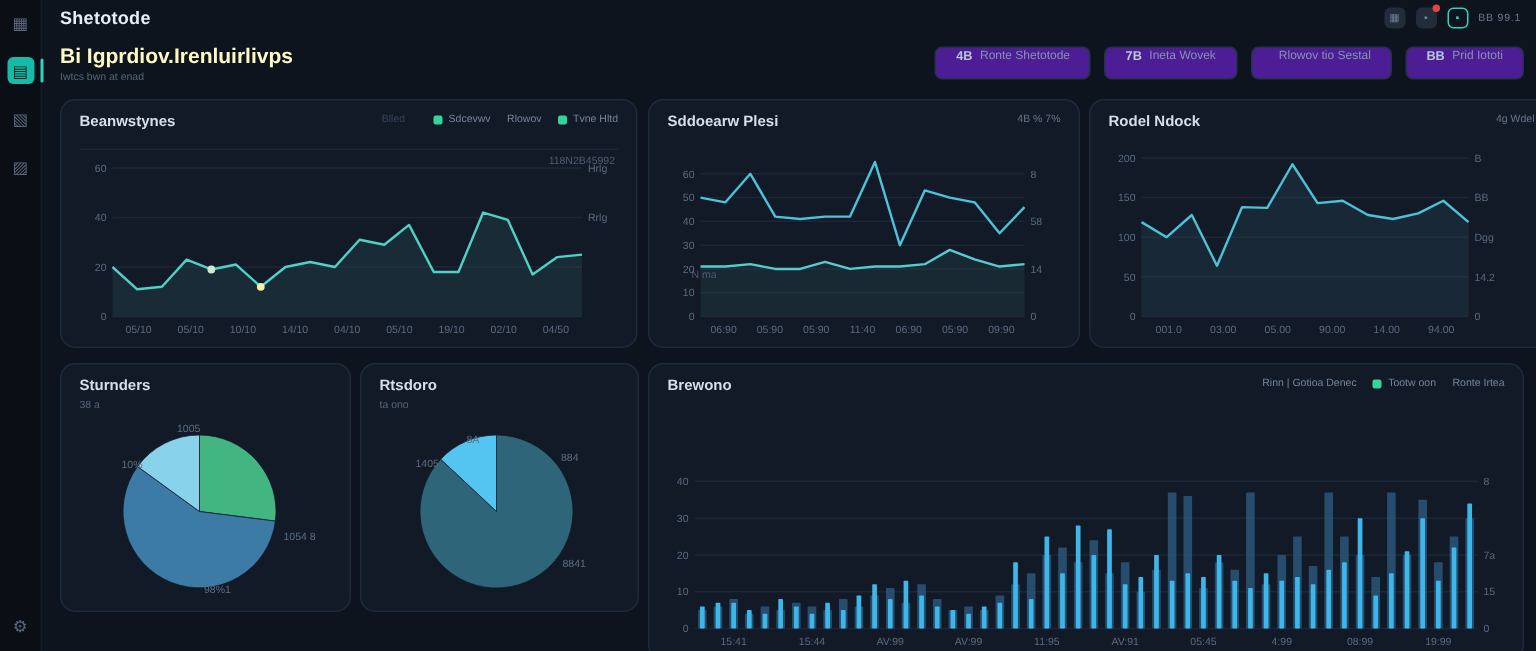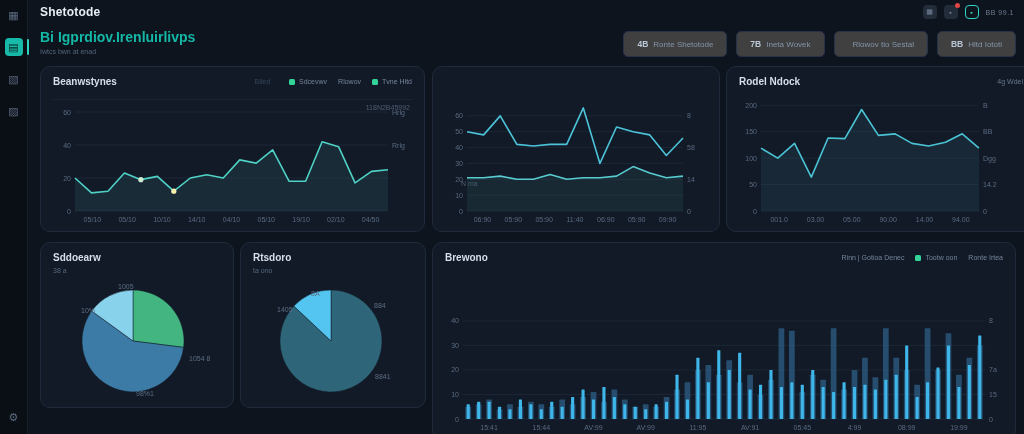--- a/index.html
+++ b/index.html
@@ -43,35 +43,35 @@
     font-size:7px; color:#73839a; position:relative; cursor:pointer;
   }
   .tb-icon.avatar { background:transparent; border:1.5px solid #2dd4bf; color:#2dd4bf; }
   .tb-icon .badge {
     position:absolute; top:-2px; right:-2px; width:5px; height:5px;
     border-radius:50%; background:#e04545;
   }
   .clock { font-size:7px; color:#6b7a8e; letter-spacing:.5px; }
   
   .page-head { position:absolute; left:40px; top:29px; }
-  .page-title { font-size:14px; font-weight:bold; color:#14b8a6; }
+  .page-title { font-size:14px; font-weight:bold; color:#fef9c3; }
   .page-sub { font-size:7px; color:#55647a; margin-top:3px; }
   .btn-row { position:absolute; right:8px; top:31px; display:flex; gap:9px; }
   .stat-btn {
-    height:22px; padding:12px 13px; display:flex; align-items:center; gap:5px;
-    background:#404040; border:1px solid #26324a; border-radius:5px;
+    height:22px; padding:0 13px; display:flex; align-items:flex-start; gap:5px;
+    background:#4c1d95; border:1px solid #26324a; border-radius:5px;
     font-size:8px; color:#8494aa; cursor:pointer; white-space:nowrap;
   }
   .stat-btn .pfx { font-weight:bold; color:#b9c6d6; font-size:8.5px; }
   
   .card {
     position:absolute; background:#121a27; border:1px solid #1f2b3c;
     border-radius:10px; padding:9px 12px;
   }
-  .card-head { display:flex; align-items:center; }
+  .card-head { display:flex; align-items:flex-start; }
   .card-title { font-size:10px; font-weight:bold; color:#d6dee9; }
   .card-sub { font-size:7px; color:#56667c; margin-top:4px; }
   .head-right { margin-left:auto; font-size:7px; color:#66768c; }
   .legend { margin-left:auto; display:flex; align-items:center; gap:11px; font-size:7px; color:#74849a; }
   .legend .item { display:flex; align-items:center; gap:4px; }
   .legend .sw { width:6px; height:6px; border-radius:1.5px; display:inline-block; }
   .faint { color:#36445a; margin-right:8px; }
   .divider { position:absolute; left:12px; right:12px; top:32px; border-top:1px solid #1b2534; }
   .annotation { position:absolute; font-size:7px; color:#4e5d72; }
   .chart-svg { position:absolute; left:10px; bottom:7px; }
@@ -116,21 +116,21 @@
   <button class="stat-btn">
     <span class="pfx">7B</span>
     <span>Ineta Wovek</span>
   </button>
   <button class="stat-btn">
     <span class="pfx"></span>
     <span>Rlowov tio Sestal</span>
   </button>
   <button class="stat-btn">
     <span class="pfx">BB</span>
-    <span>Hltd Iototi</span>
+    <span>Prid Iototi</span>
   </button>
 </div>
 
 <section class="card" style="left:40px; top:66px; width:385px; height:166px;">
   <div class="card-head">
     <span class="card-title">Beanwstynes</span>
     <div class="legend">
       <span class="faint">Blled</span>
     <span class="item">
           <span class="sw" style="background: rgb(52, 211, 153);"></span>
@@ -168,20 +168,24 @@
       <text x="145.72222222222223" y="116" text-anchor="middle">14/10</text>
       <text x="180.5" y="116" text-anchor="middle">04/10</text>
       <text x="215.27777777777777" y="116" text-anchor="middle">05/10</text>
       <text x="250.05555555555554" y="116" text-anchor="middle">19/10</text>
       <text x="284.8333333333333" y="116" text-anchor="middle">02/10</text>
       <text x="319.6111111111111" y="116" text-anchor="middle">04/50</text>
     </svg>
 </section>
 
 <section class="card" style="left:432px; top:66px; width:288px; height:166px;">
+  <div class="card-head">
+    <span class="card-title">Sddoearw Plesi</span>
+    <span class="head-right">4B % 7%</span>
+  </div>
   <span class="annotation" style="left:28px; top:113px;">N ma</span>
   <svg class="chart-svg" width="264" height="130">
       <line x1="24" y1="21.85714285714286" x2="240" y2="21.85714285714286" stroke="#1c2736" stroke-width="1"></line>
       <text x="20" y="24.35714285714286" text-anchor="end">60</text>
       <text x="244" y="24.35714285714286" text-anchor="start">8</text>
       <line x1="24" y1="37.71428571428571" x2="240" y2="37.71428571428571" stroke="#1c2736" stroke-width="1"></line>
       <text x="20" y="40.21428571428571" text-anchor="end">50</text>
       <line x1="24" y1="53.57142857142858" x2="240" y2="53.57142857142858" stroke="#1c2736" stroke-width="1"></line>
       <text x="20" y="56.07142857142858" text-anchor="end">40</text>
       <text x="244" y="56.07142857142858" text-anchor="start">58</text>
@@ -234,21 +238,21 @@
       <text x="42.16666666666667" y="128" text-anchor="middle">001.0</text>
       <text x="78.5" y="128" text-anchor="middle">03.00</text>
       <text x="114.83333333333333" y="128" text-anchor="middle">05.00</text>
       <text x="151.16666666666669" y="128" text-anchor="middle">90.00</text>
       <text x="187.5" y="128" text-anchor="middle">14.00</text>
       <text x="223.83333333333334" y="128" text-anchor="middle">94.00</text>
     </svg>
 </section>
 
 <section class="card" style="left:40px; top:242px; width:194px; height:166px;">
-  <div class="card-title">Sddoearw</div>
+  <div class="card-title">Sturnders</div>
   <div class="card-sub">38 a</div>
   <svg class="pie-svg" style="left:40px; top:46px;" width="104" height="104">
       <path d="M52,52L52.0,1.0A51,51 0 0 1 102.6,58.4Z" fill="#43b581" stroke="#121a27" stroke-width="0.5"></path>
       <path d="M52,52L102.6,58.4A51,51 0 1 1 10.7,22.0Z" fill="#3c7ba6" stroke="#121a27" stroke-width="0.5"></path>
       <path d="M52,52L10.7,22.0A51,51 0 0 1 52.0,1.0Z" fill="#89d2ec" stroke="#121a27" stroke-width="0.5"></path>
     </svg>
 <span class="pie-label" style="left: 77px; top: 40px;">1005</span>
     <span class="pie-label" style="left: 40px; top: 64px;">10%</span>
     <span class="pie-label" style="left: 148px; top: 112px;">1054 8</span>
     <span class="pie-label" style="left: 95px; top: 147px;">98%1</span>

